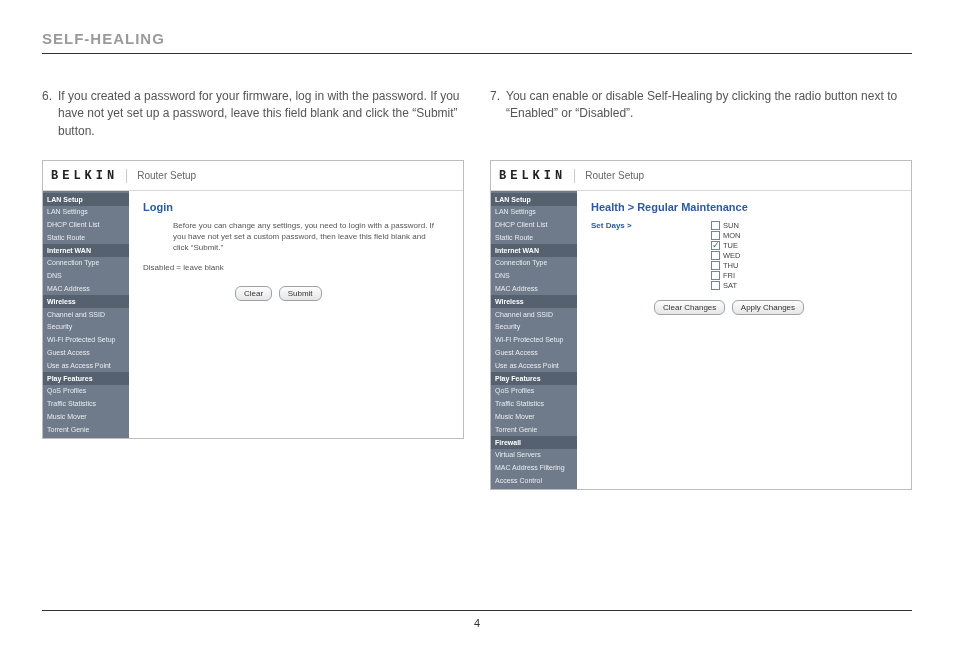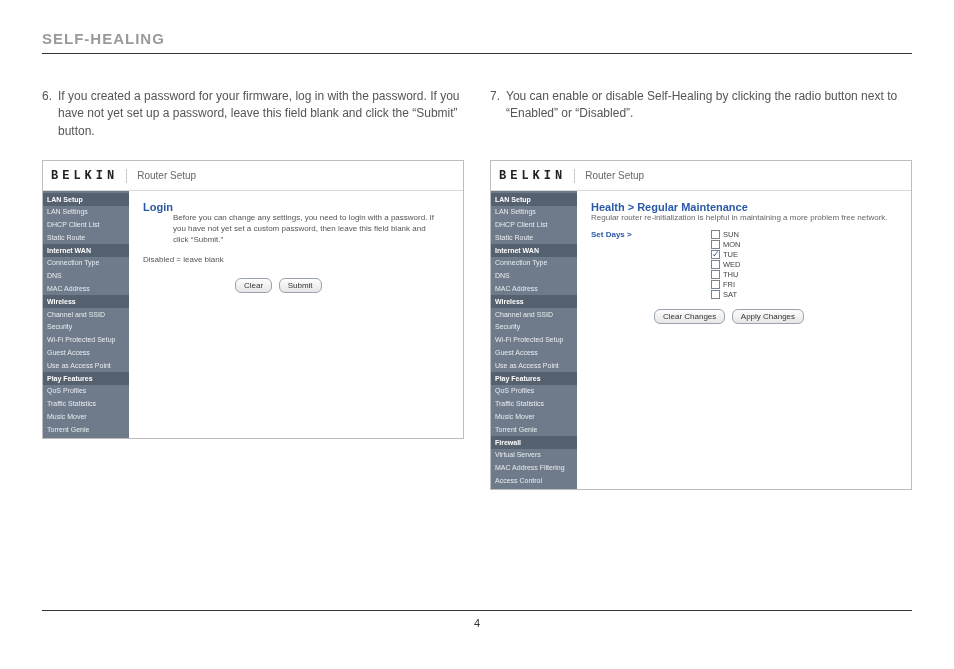--- a/index.html
+++ b/index.html
@@ -98,20 +98,21 @@
     font-weight: bold;
   }
   .content {
     flex: 1;
     padding: 10px 14px;
   }
   .ctitle {
     color: #2a5aa6;
     font-weight: bold;
     font-size: 11px;
+    margin-bottom: 8px;
   }
   .desc {
     font-size: 8px;
     color: #555;
     line-height: 1.35;
     margin-bottom: 10px;
     max-width: 270px;
   }
   .frow {
     display: flex;
@@ -308,21 +309,20 @@
               <div class="item">Traffic Statistics</div>
               <div class="item">Music Mover</div>
               <div class="item">Torrent Genie</div>
               <div class="item hdr">Firewall</div>
               <div class="item">Virtual Servers</div>
               <div class="item">MAC Address Filtering</div>
               <div class="item">Access Control</div>
             </div>
           <div class="content">
             <div class="ctitle">Health &gt; Regular Maintenance</div>
-            <div class="subdesc">Regular router re-initialization is helpful in maintaining a more problem free network.</div>
 
 
             <div class="frow" style="align-items:flex-start;">
               <div class="flabel" style="width:120px;">Set Days &gt;</div>
               <div class="days" id="days">
                   <label>
                     <span class="cb"></span>
                     <span>SUN</span>
                   </label>
                   <label>

